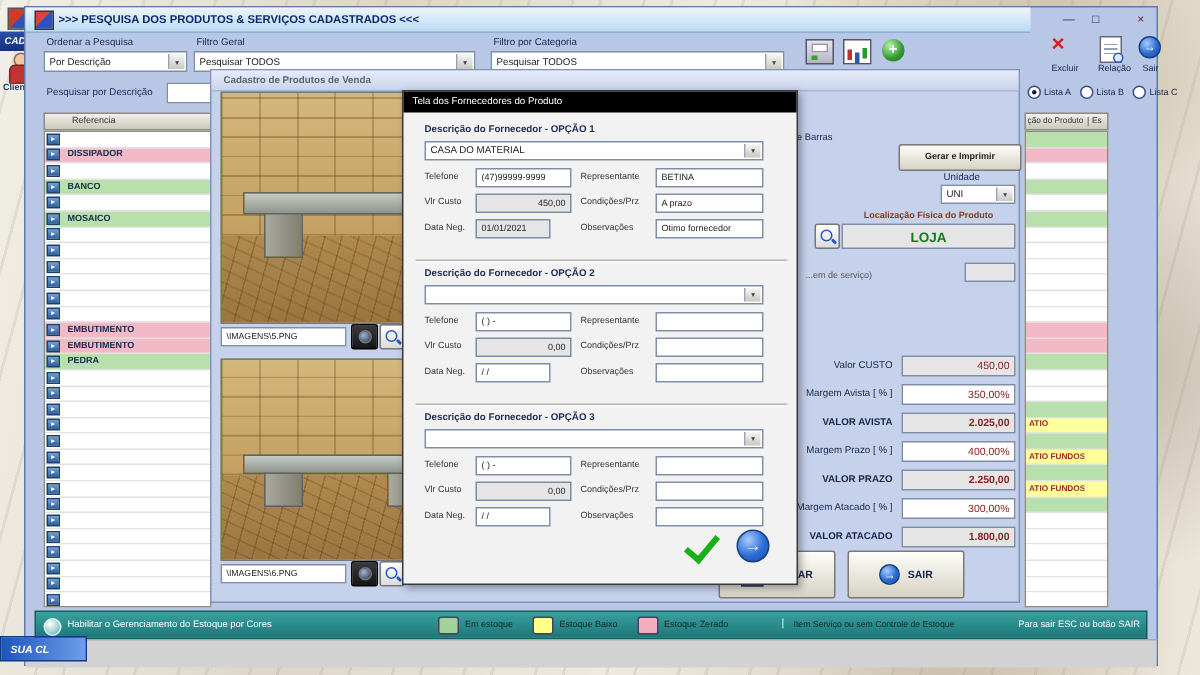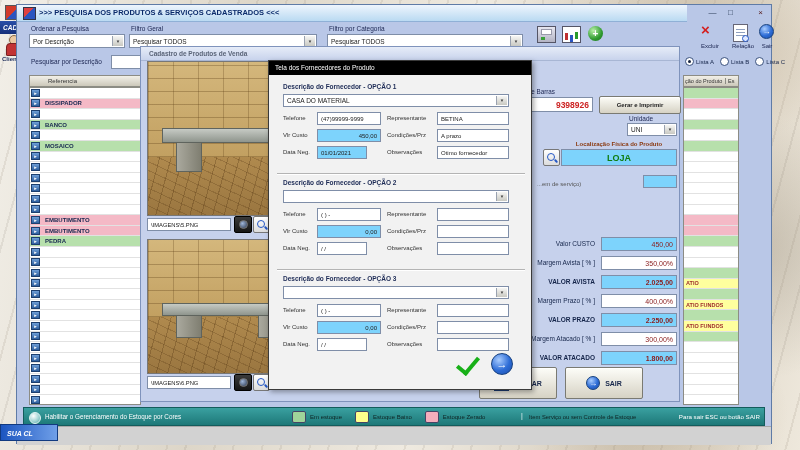--- a/index.html
+++ b/index.html
@@ -8,21 +8,21 @@
     background:
       radial-gradient(ellipse 300px 160px at 85% 12%, rgba(190,172,145,.5), transparent 60%),
       radial-gradient(ellipse 260px 220px at 94% 55%, rgba(150,140,122,.4), transparent 60%),
       radial-gradient(ellipse 220px 160px at 82% 92%, rgba(172,150,118,.35), transparent 60%),
       repeating-linear-gradient(105deg, rgba(160,148,132,.18) 0 2px, transparent 2px 18px, rgba(118,108,96,.12) 18px 20px, transparent 20px 46px),
       linear-gradient(100deg,#f2efe8,#ddd6c8 30%,#efeae0 55%,#d6cdbd 80%,#eee8dc);}
   .abs{position:absolute}
   .lbl{position:absolute;font-size:6.5px;color:#1a2450;white-space:nowrap}
   .inp{position:absolute;background:#fff;border:1px solid #7f8ea8;box-sizing:border-box;
        font-size:6.5px;color:#222;display:flex;align-items:center;padding:0 3px;overflow:hidden;white-space:nowrap}
-  .inp.yellow{background:#7dd3fc}
+  .inp.yellow{background:#e5e5e5}
   .inp.right{justify-content:flex-end}
   .dda{position:absolute;right:1px;top:1px;bottom:1px;width:10px;background:linear-gradient(#f6f6f4,#c9c9c2);
        border-left:1px solid #9aa2b0;display:flex;align-items:center;justify-content:center;font-size:4.5px;color:#444}
   .btn3d{position:absolute;background:linear-gradient(#fdfdf8,#d6d2c4);border:1px solid #7a7a72;border-radius:2px;
        box-shadow:inset 0 1px 0 #fff;display:flex;align-items:center;justify-content:center;cursor:default}
 
   
   #pro-icon{left:5px;top:5px;width:13px;height:13px;background:linear-gradient(135deg,#d23a2a 50%,#2a55c0 50%);border:1px solid #555;z-index:5}
   #cadast-frag{left:0;top:21px;width:38px;height:13px;background:linear-gradient(#2a4fa8,#16307a);color:#fff;
        font-size:6.5px;font-weight:bold;font-style:italic;line-height:13px;padding-left:3px;z-index:5;overflow:hidden;white-space:nowrap}
@@ -516,21 +516,20 @@
       <span class="ph-ground"></span>
       <span class="ph-leg leg-l"></span>
       <span class="ph-leg leg-r"></span>
       <span class="ph-bench"></span>
     </div>
     <div class="inp pathfld" id="path2">\IMAGENS\6.PNG</div>
     <span class="cam" id="cam2"></span>
     <span class="mag" id="mag2"></span>
 
     <span class="lbl" id="cad-barcode-lbl">Código de Barras</span>
-    <div class="inp right" id="cad-barcode">9398926</div>
     <div class="btn3d" id="btn-gerar">Gerar e Imprimir</div>
 
     <span class="lbl" id="cad-unidade-lbl">Unidade</span>
     <div class="inp" id="cad-unidade">
       <span>UNI</span>
       <span class="dda">▼</span>
     </div>
 
     <span class="lbl" id="cad-loc-lbl">Localização Física do Produto</span>
     <span class="mag" id="mag-loc"></span>

